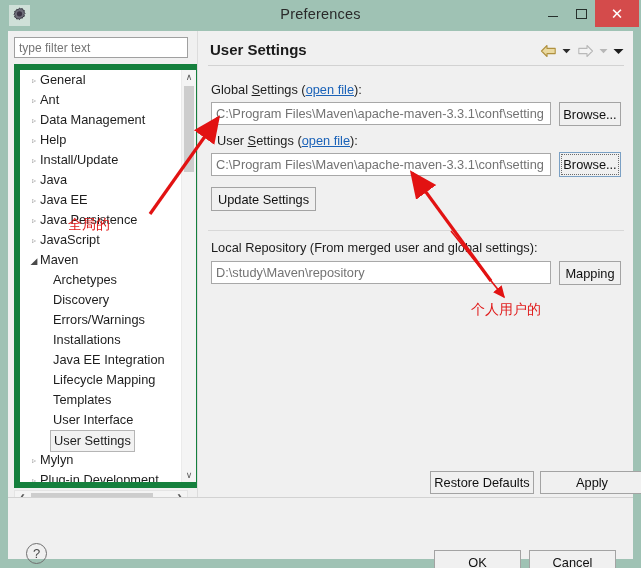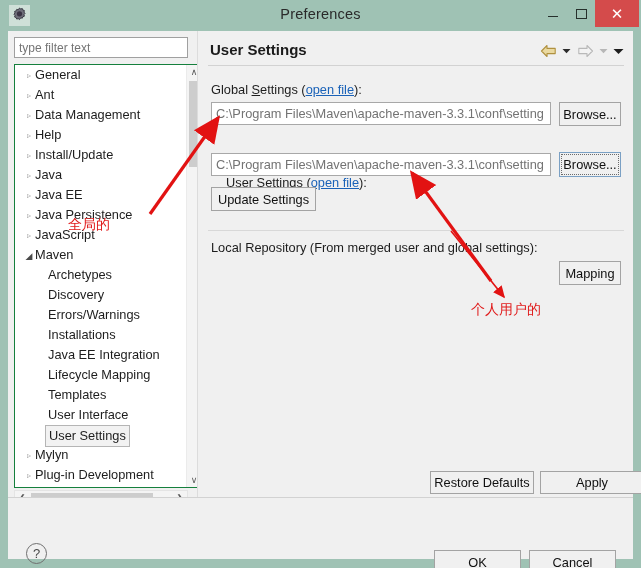--- a/index.html
+++ b/index.html
@@ -107,21 +107,21 @@
     color: #6d6d6d;
     padding: 0 4px;
     line-height: 19px;
   }
   .tree {
     position: absolute;
     left: 6px; top: 33px;
     width: 188px;
     height: 424px;
     background: #ffffff;
-    border: 1px solid #15803d;
+    border: 6px solid #15803d;
     box-sizing: border-box;
     overflow: hidden;
   }
   .tree-inner {
     position: absolute;
     left: 0; top: 0;
     width: 160px;
   }
   .tree-row {
     position: relative;
@@ -441,31 +441,32 @@
       </div>
 
       <div class="title-sep"></div>
 
       <div class="field-label" style="left:13px; top:51px;">
         <span>Global </span><u>S</u><span>ettings (</span><span class="link">open file</span><span>):</span>
       </div>
       <div class="txtbox" style="left:13px; top:71px; width:340px;">C:\Program Files\Maven\apache-maven-3.3.1\conf\setting</div>
       <div class="btn" style="left:361px; top:71px; width:62px; height:24px;">Browse...</div>
 
-      <div class="field-label" style="left:28px; top:102px;margin-top:42px;">
+      <div class="field-label" style="left:19px; top:102px;">
         <span>User </span><u>S</u><span>ettings (</span><span class="link">open file</span><span>):</span>
       </div>
       <div class="txtbox" style="left:13px; top:122px; width:340px;">C:\Program Files\Maven\apache-maven-3.3.1\conf\setting</div>
       <div class="btn focused" style="left:361px; top:121px; width:62px; height:25px;">Browse...</div>
 
       <div class="btn" style="left:13px; top:156px; width:105px; height:24px;">Update Settings</div>
 
       <div class="group-sep" style="top:199px;"></div>
 
       <div class="field-label" style="left:13px; top:209px;">Local Repository (From merged user and global settings):</div>
+      <div class="txtbox" style="left:13px; top:230px; width:340px;">D:\study\Maven\repository</div>
       <div class="btn" style="left:361px; top:230px; width:62px; height:24px;">Mapping</div>
 
       <div class="btn" style="left:232px; top:440px; width:104px; height:23px;">Restore Defaults</div>
       <div class="btn" style="left:342px; top:440px; width:104px; height:23px;">Apply</div>
     </div>
 
     <div class="bottom-sep"></div>
     <div class="bottombar">
       <div class="help-icon">?</div>
       <div class="btn" style="left:426px; top:52px; width:87px; height:25px;">OK</div>

